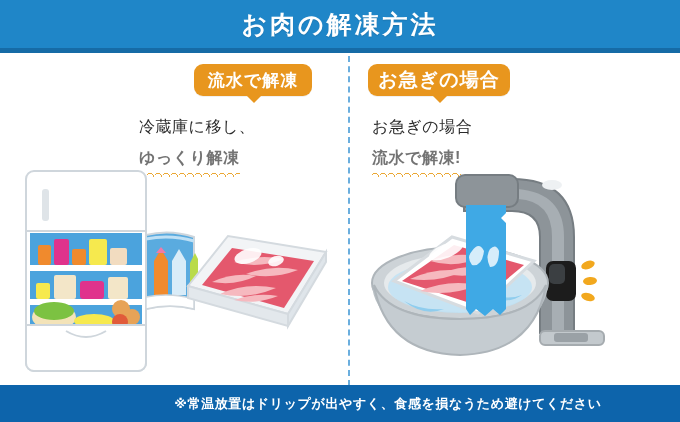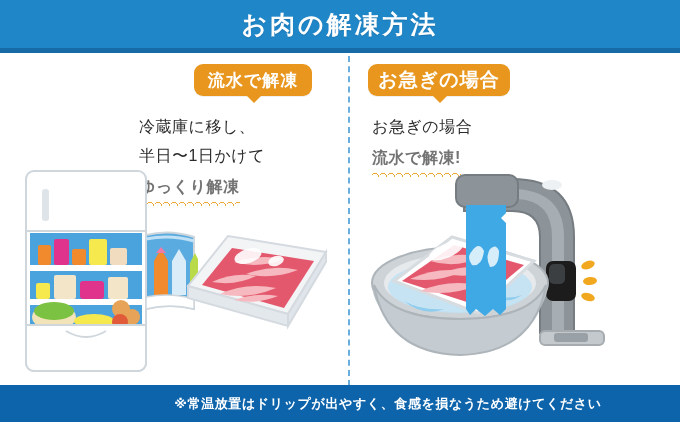--- a/index.html
+++ b/index.html
@@ -132,21 +132,20 @@
   <div class="divider"></div>
 
   <div class="panel panel-left">
 
     <div class="badge badge-left">
       <span>流水で解凍</span>
     </div>
 
     <div class="caption cap-left">
       <div>冷蔵庫に移し、</div>
-      <div>半日〜1日かけて</div>
       <div style="position:relative;display:inline-block;margin-top:2px;font-family:Liberation Serif, serif;">
         <span class="accent">ゆっくり解凍</span>
         <span class="wave" style="left:0;right:0;bottom:-5px;"></span>
       </div>
     </div>
 
     <div class="illus" style="left:8px;top:112px;">
       <svg width="190" height="215" viewBox="0 0 190 215">
 
         <rect x="18" y="6" width="120" height="200" rx="8" fill="#ffffff" stroke="#cfd6dc" stroke-width="2"></rect>

